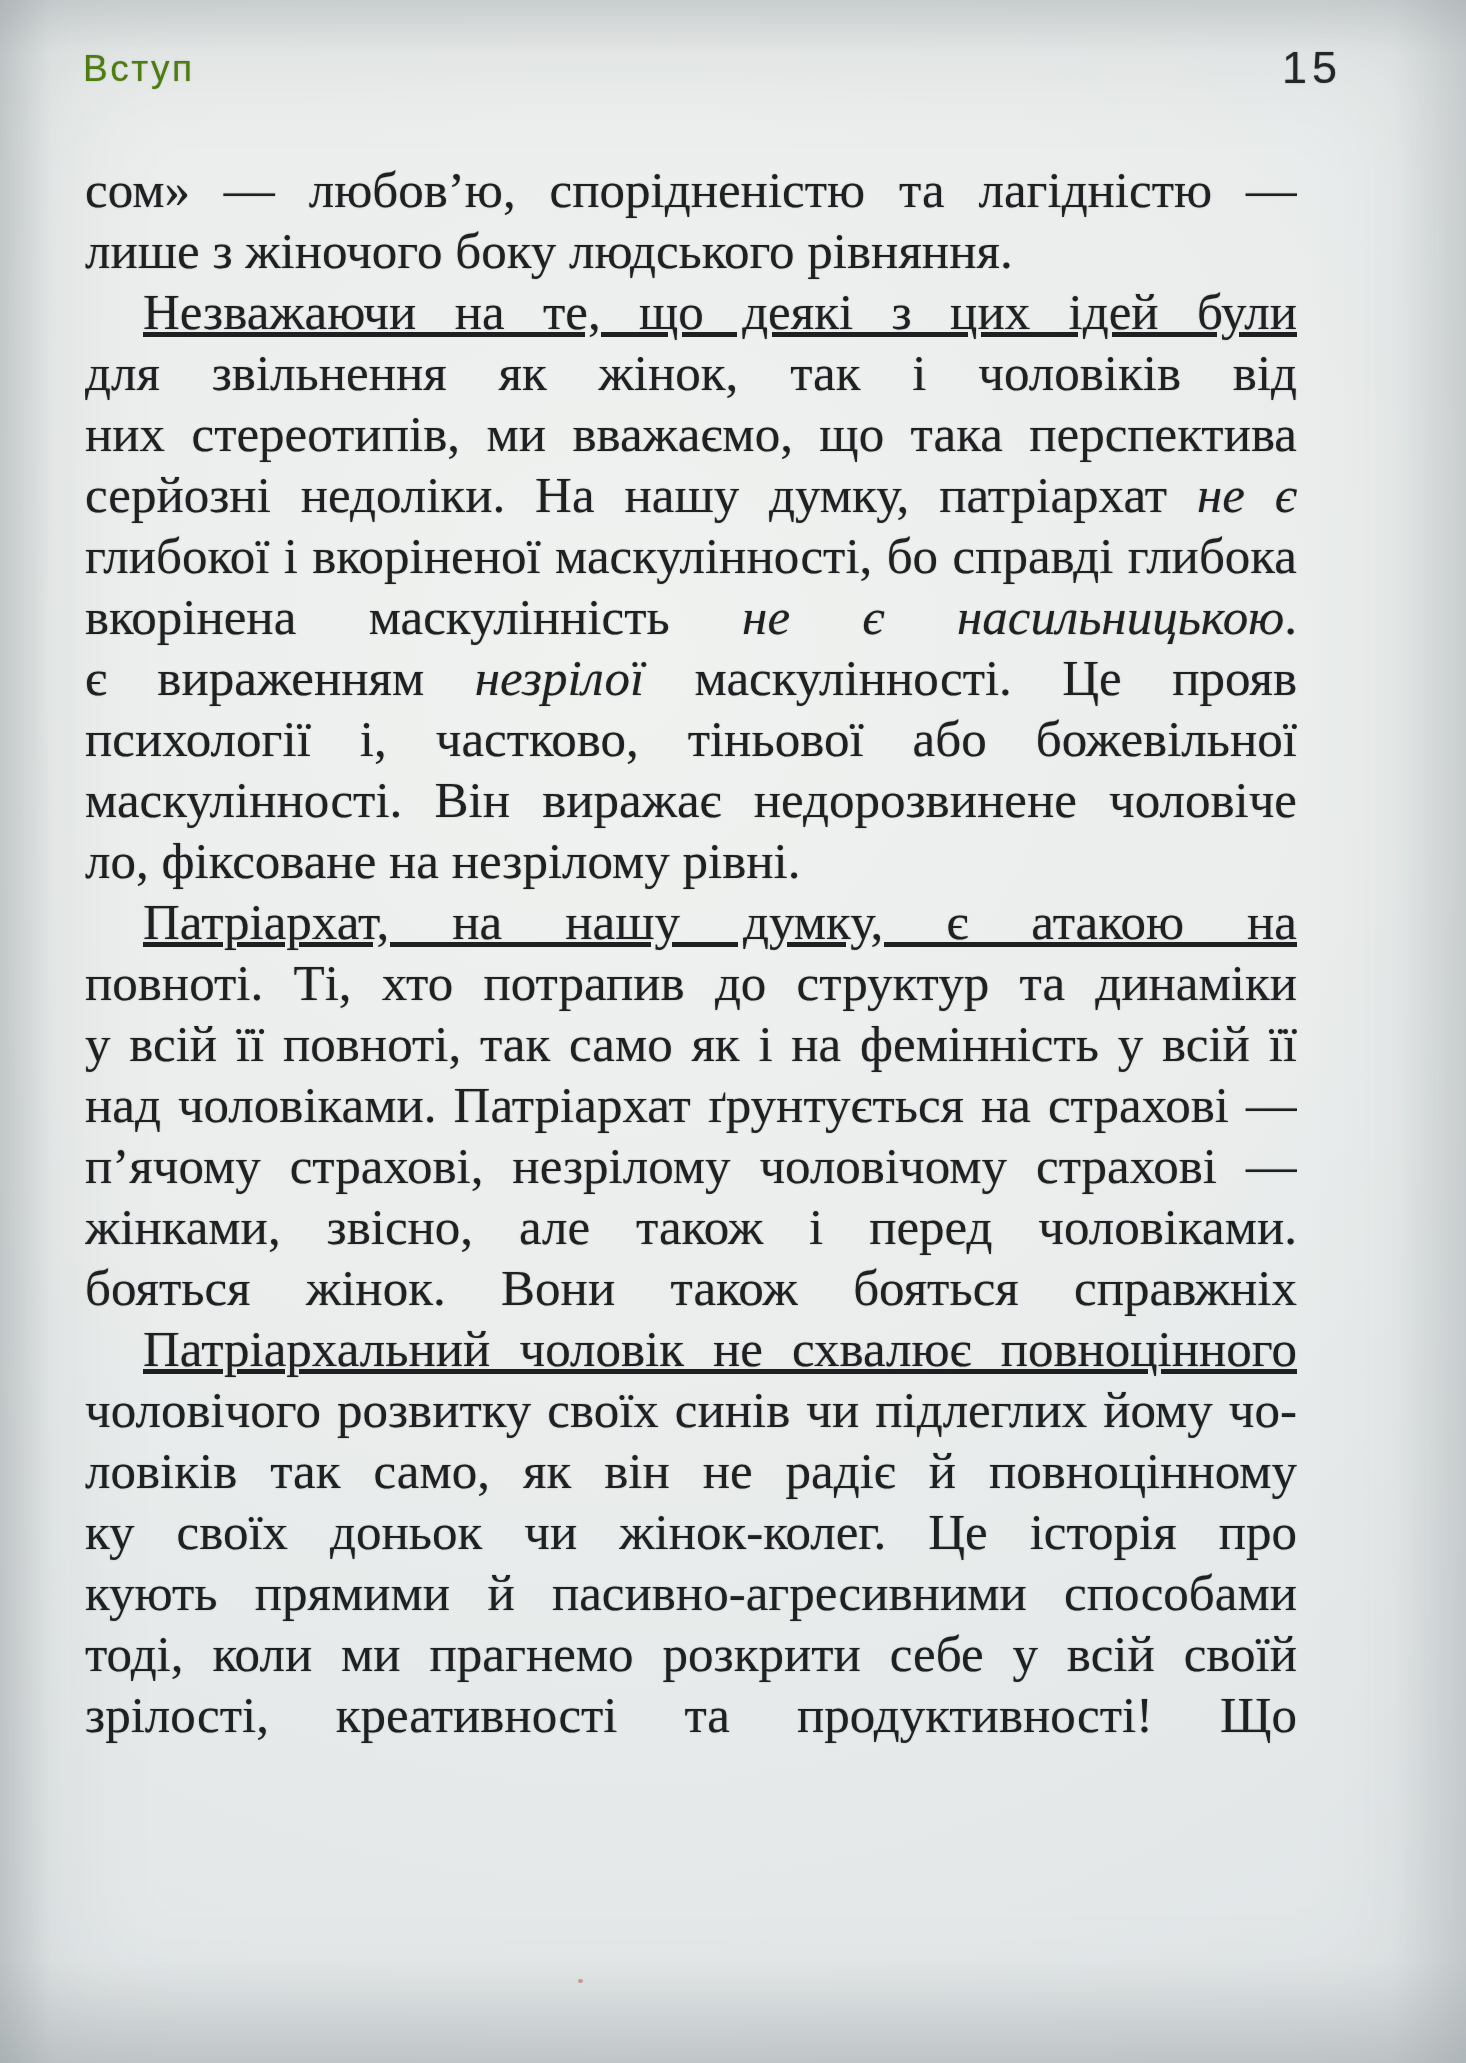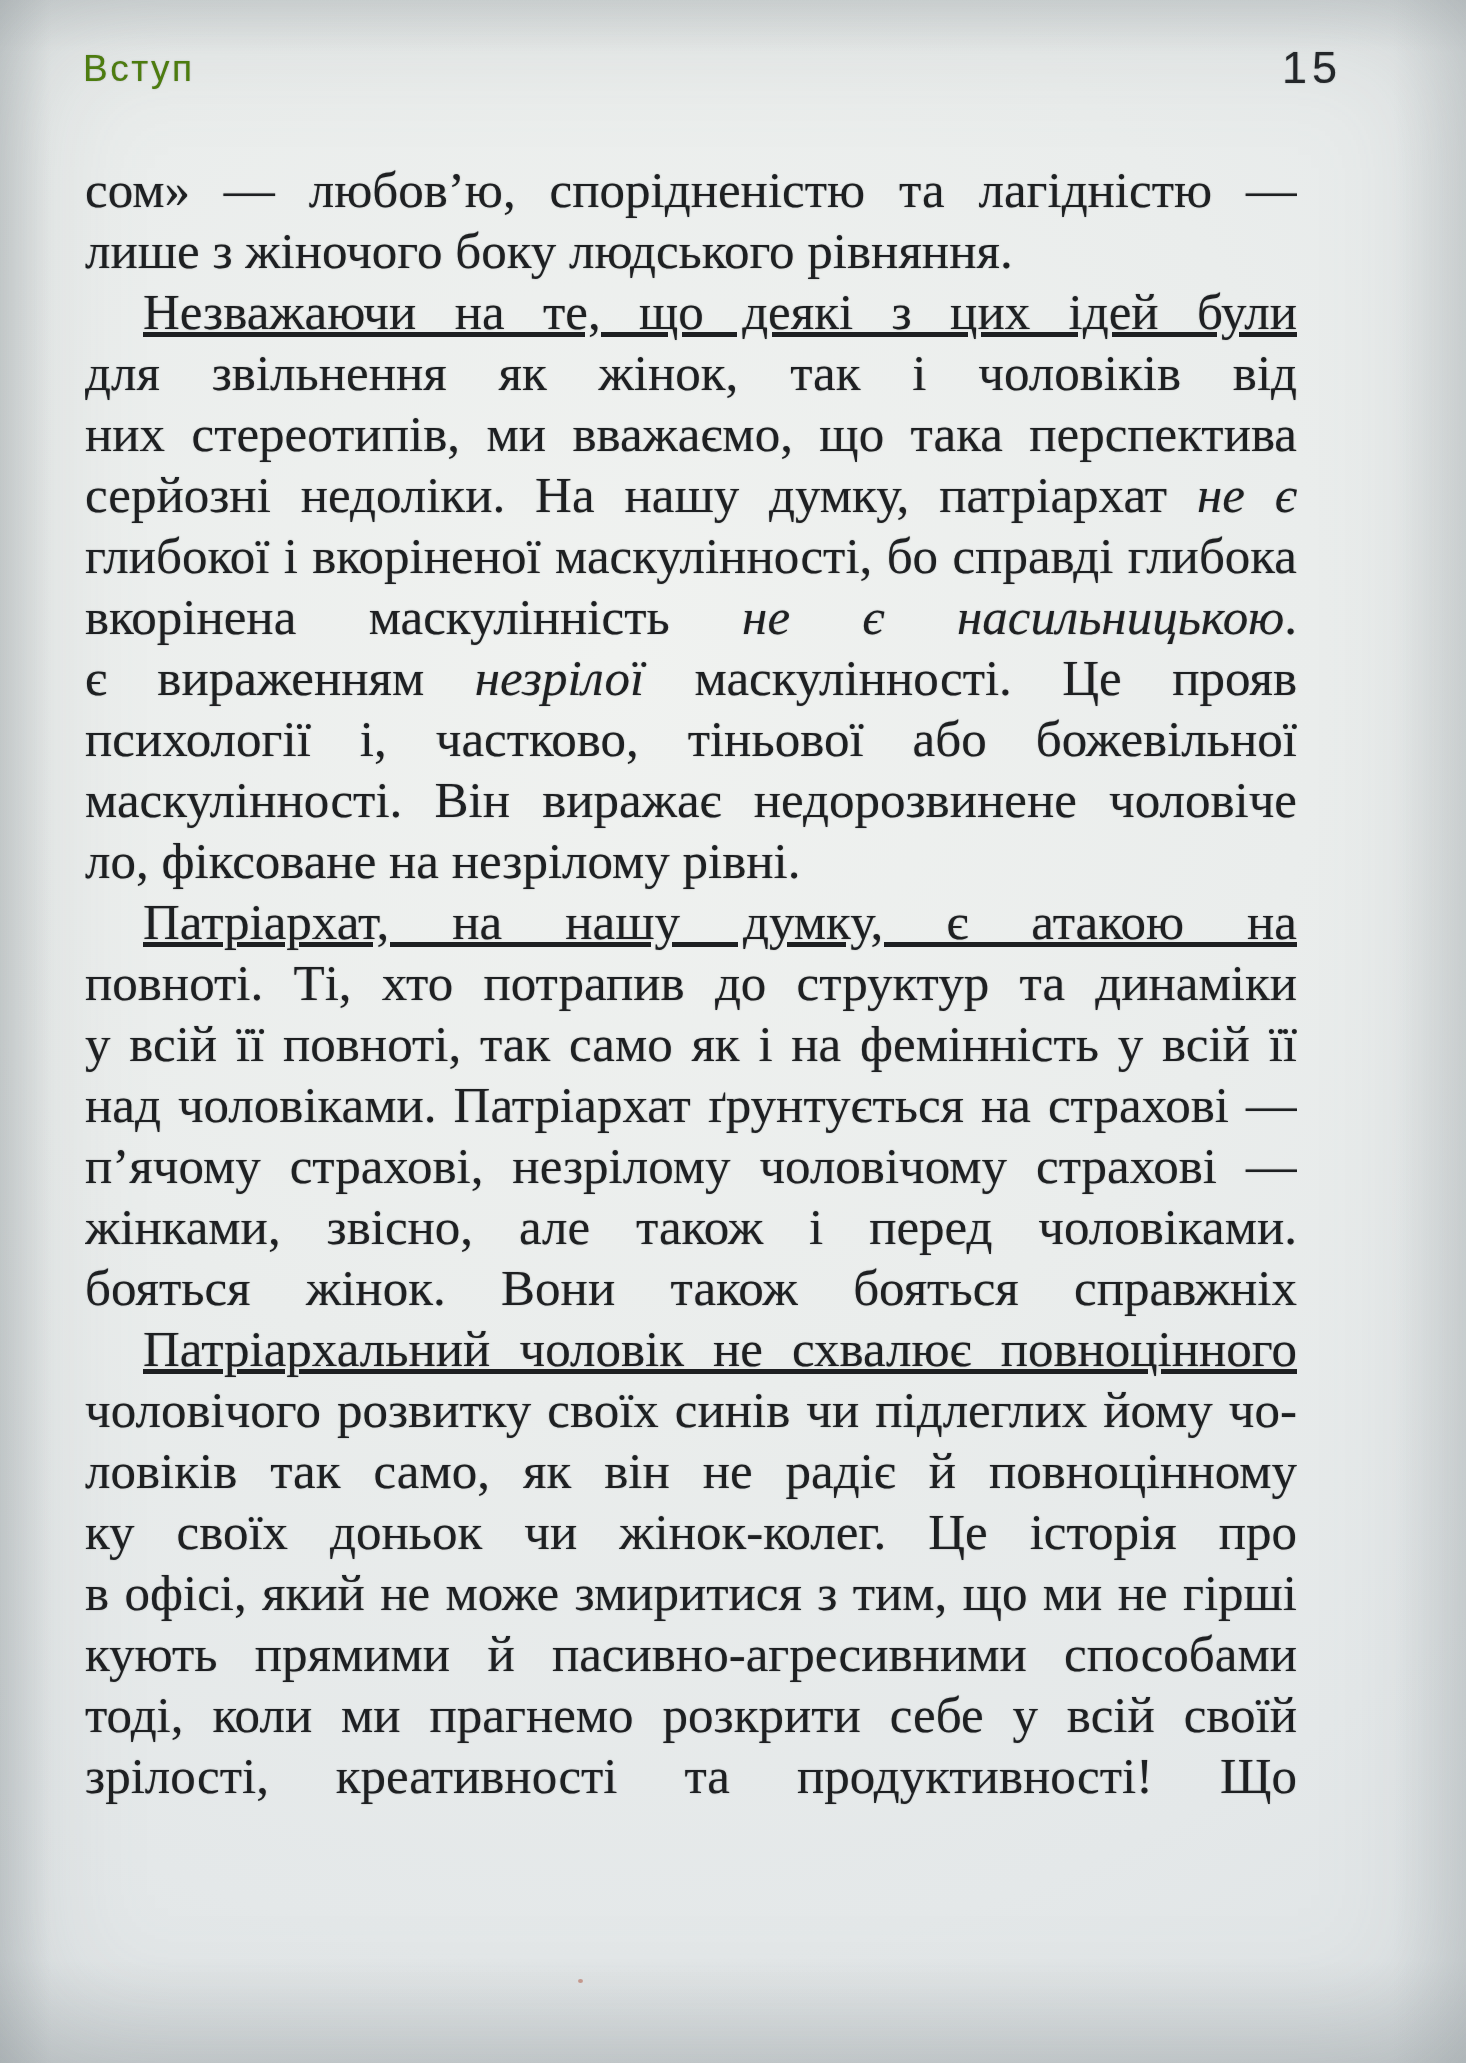--- a/index.html
+++ b/index.html
@@ -74,19 +74,18 @@
     <div class="line"><span>повноті. Ті, хто потрапив до структур та динаміки патріар-</span></div>
     <div class="line"><span>у всій її повноті, так само як і на фемінність у всій її</span></div>
     <div class="line"><span>над чоловіками. Патріархат ґрунтується на страхові — хло-</span></div>
     <div class="line"><span>п’ячому страхові, незрілому чоловічому страхові — перед</span></div>
     <div class="line"><span>жінками, звісно, але також і перед чоловіками. Хлопчики</span></div>
     <div class="line pend"><span>бояться жінок. Вони також бояться справжніх чоловіків.</span></div>
     <div class="line ind"><span>Патріархальний чоловік не схвалює повноцінного</span></div>
     <div class="line"><span>чоловічого розвитку своїх синів чи підлеглих йому чо-</span></div>
     <div class="line"><span>ловіків так само, як він не радіє й повноцінному розвит-</span></div>
     <div class="line"><span>ку своїх доньок чи жінок-колег. Це історія про керівника</span></div>
-    <div class="line"><span>в офісі, який не може змиритися з тим, що ми не гірші</span></div>
     <div class="line"><span>кують прямими й пасивно-агресивними способами навіть</span></div>
     <div class="line"><span>тоді, коли ми прагнемо розкрити себе у всій своїй красі,</span></div>
     <div class="line"><span>зрілості, креативності та продуктивності! Що кращими,</span></div>
   </div>
 
 <div class="speck"></div>
 
 </body></html>

